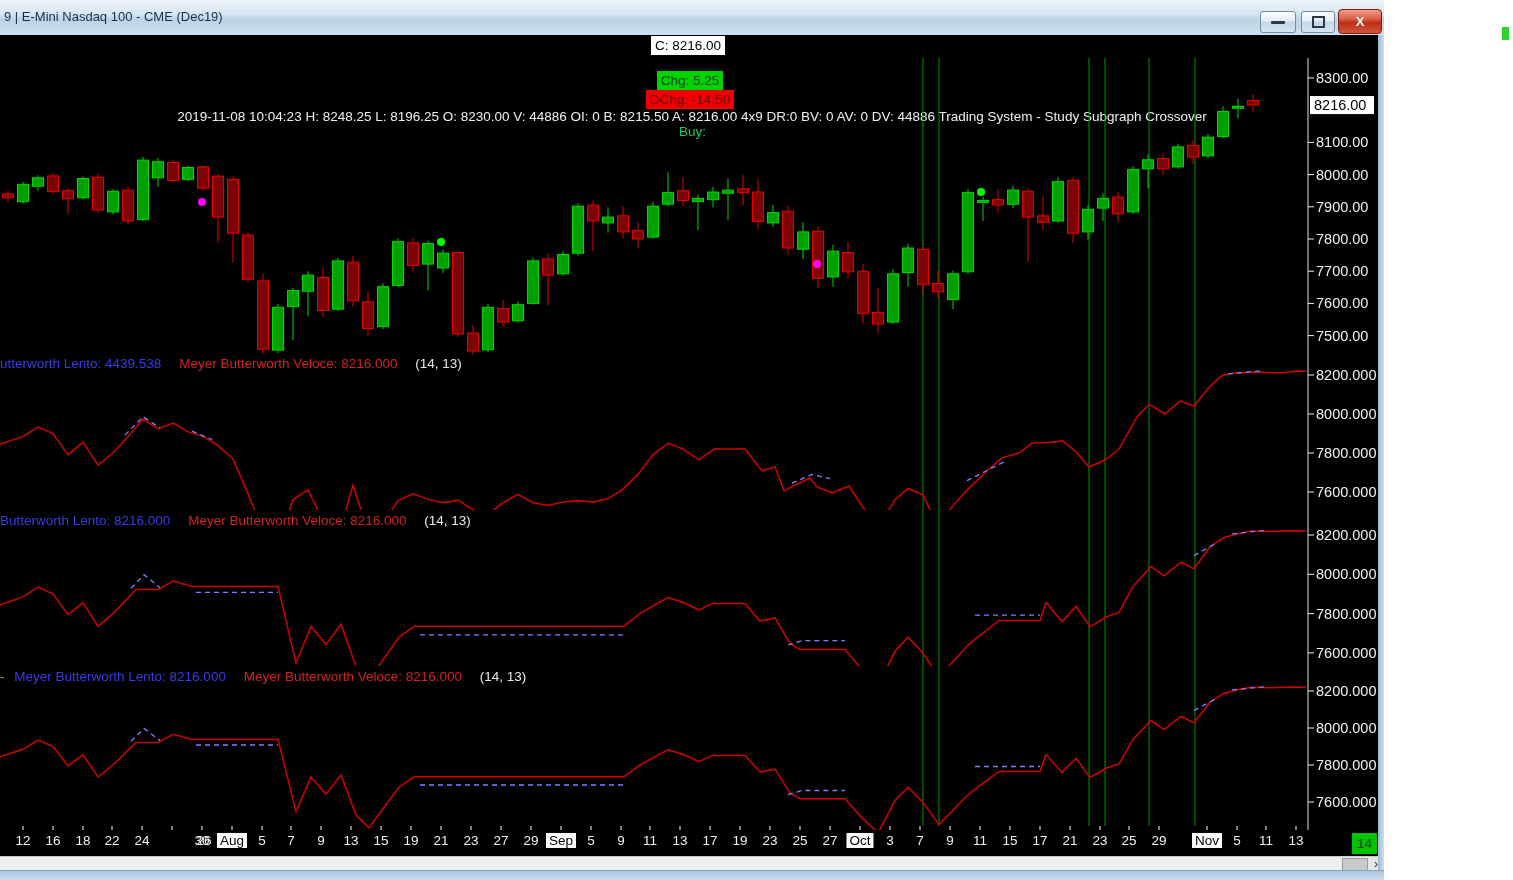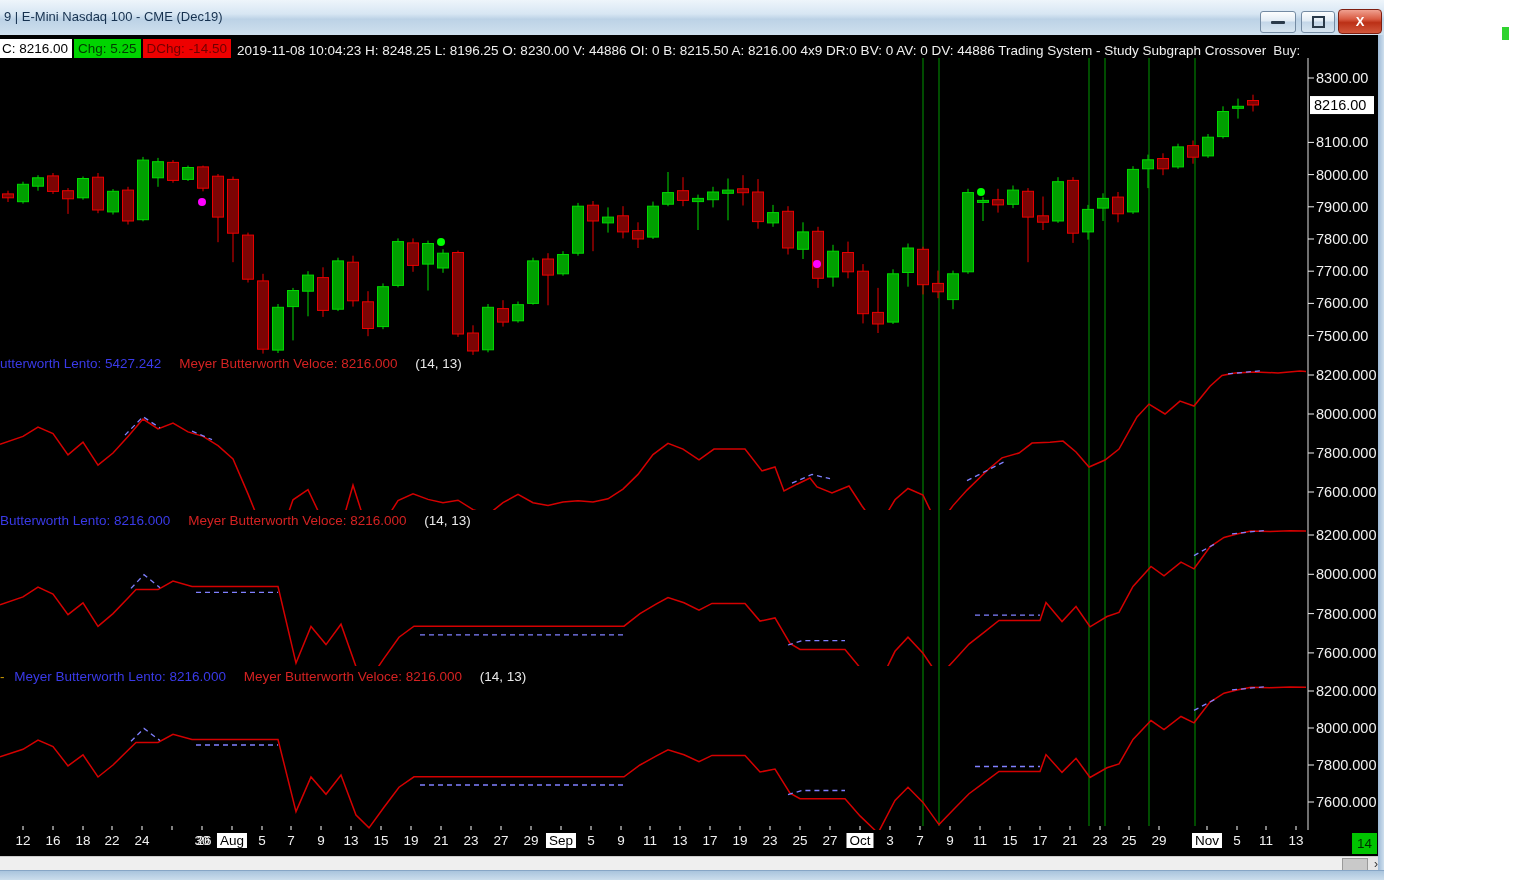--- a/index.html
+++ b/index.html
@@ -16,27 +16,27 @@
   #btn-min{left:1260px;width:34px;}
   #btn-restore{left:1301px;width:32px;}
   #btn-close{left:1338px;top:9px;width:42px;height:23px;border:1px solid #7e1e10;border-radius:4px;
     background:linear-gradient(#f0a090,#d95b42 40%,#bb3016 55%,#d2573c);
     color:#ffffff;font-weight:bold;font-size:13px;}
   .minglyph{display:block;width:14px;height:3px;background:#2a3a4a;border-radius:1px;}
   .restoreglyph{display:block;width:9px;height:8px;border:2px solid #2a3a4a;}
   
   #chartbody{position:absolute;left:0;top:35px;width:1378px;height:834px;background:#000000;}
   #infobar{position:absolute;left:0;top:1px;width:1378px;height:22px;display:flex;
-    align-items:flex-end;font-size:13.5px;color:#efefef;white-space:nowrap;}
+    align-items:center;font-size:13.5px;color:#efefef;white-space:nowrap;flex-direction:column;}
   .ib-box{padding:0 4px;height:19px;line-height:19px;}
   #ib-close{background:#ffffff;color:#000000;margin-left:-2px;}
   #ib-chg{background:#00d400;color:#003b00;margin-left:2px;margin-top:16px;}
   #ib-dchg{background:#ee0000;color:#700000;margin-left:2px;}
   #ib-detail{margin-left:6px;}
-  #ib-buy{margin-left:7px;color:#e5e5e5;}
+  #ib-buy{margin-left:7px;color:#22c55e;}
   #chart-svg{position:absolute;left:0;top:23px;}
   .panel-label{position:absolute;left:0;font-size:13.5px;white-space:nowrap;z-index:5;}
   .lbl-blue{color:#3a3ae8;}
   .lbl-red{color:#d42222;margin-left:14px;}
   .lbl-params{color:#e8e8e8;margin-left:14px;}
   .lbl-prefix{color:#cc9900;margin-right:6px;}
   #time-axis{position:absolute;left:0;top:795px;width:1378px;height:26px;font-size:13.5px;color:#f0f0f0;}
   .ttick{position:absolute;top:3px;transform:translateX(-50%);}
   .ttick.hl{background:#ffffff;color:#000000;padding:0 3px;}
   #chart-badge{position:absolute;left:1352px;top:3px;width:25px;height:21px;background:#00c400;
@@ -384,21 +384,21 @@
         <line x1="1100" y1="768" x2="1100" y2="772" stroke="#ffffff" stroke-width="1"></line>
         <line x1="1129" y1="768" x2="1129" y2="772" stroke="#ffffff" stroke-width="1"></line>
         <line x1="1159" y1="768" x2="1159" y2="772" stroke="#ffffff" stroke-width="1"></line>
         <line x1="1207" y1="768" x2="1207" y2="772" stroke="#ffffff" stroke-width="1"></line>
         <line x1="1237" y1="768" x2="1237" y2="772" stroke="#ffffff" stroke-width="1"></line>
         <line x1="1266" y1="768" x2="1266" y2="772" stroke="#ffffff" stroke-width="1"></line>
         <line x1="1296" y1="768" x2="1296" y2="772" stroke="#ffffff" stroke-width="1"></line>
       </svg>
 
     <div class="panel-label" id="plabel-0" style="top: 321px;">
-      <span class="lbl-blue">utterworth Lento: 5427.242</span>
+      <span class="lbl-blue">utterworth Lento: 4439.538</span>
       <span class="lbl-red">Meyer Butterworth Veloce: 8216.000</span>
       <span class="lbl-params">(14, 13)</span>
     </div>
     <div class="panel-label" id="plabel-1" style="top: 478px;">
       <span class="lbl-blue">Butterworth Lento: 8216.000</span>
       <span class="lbl-red">Meyer Butterworth Veloce: 8216.000</span>
       <span class="lbl-params">(14, 13)</span>
     </div>
     <div class="panel-label" id="plabel-2" style="top: 634px;">
       <span class="lbl-prefix">-</span>

